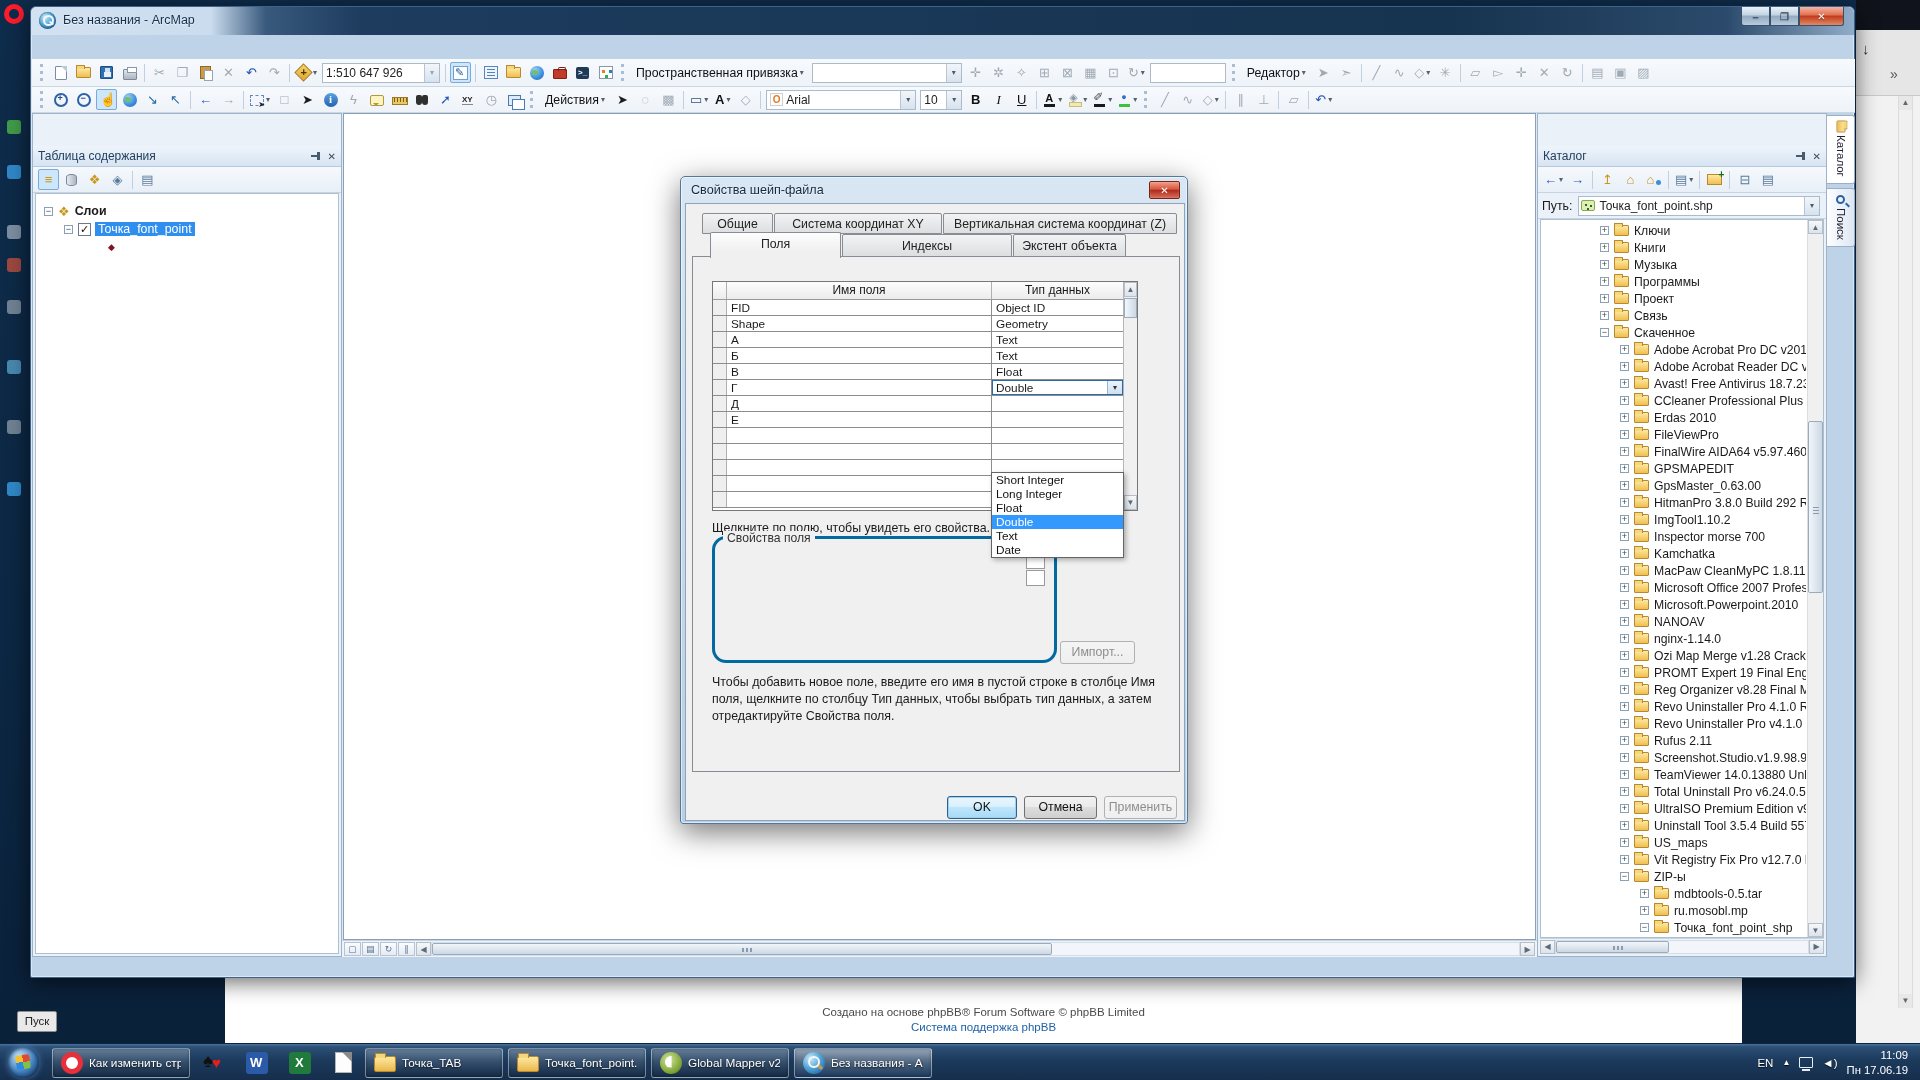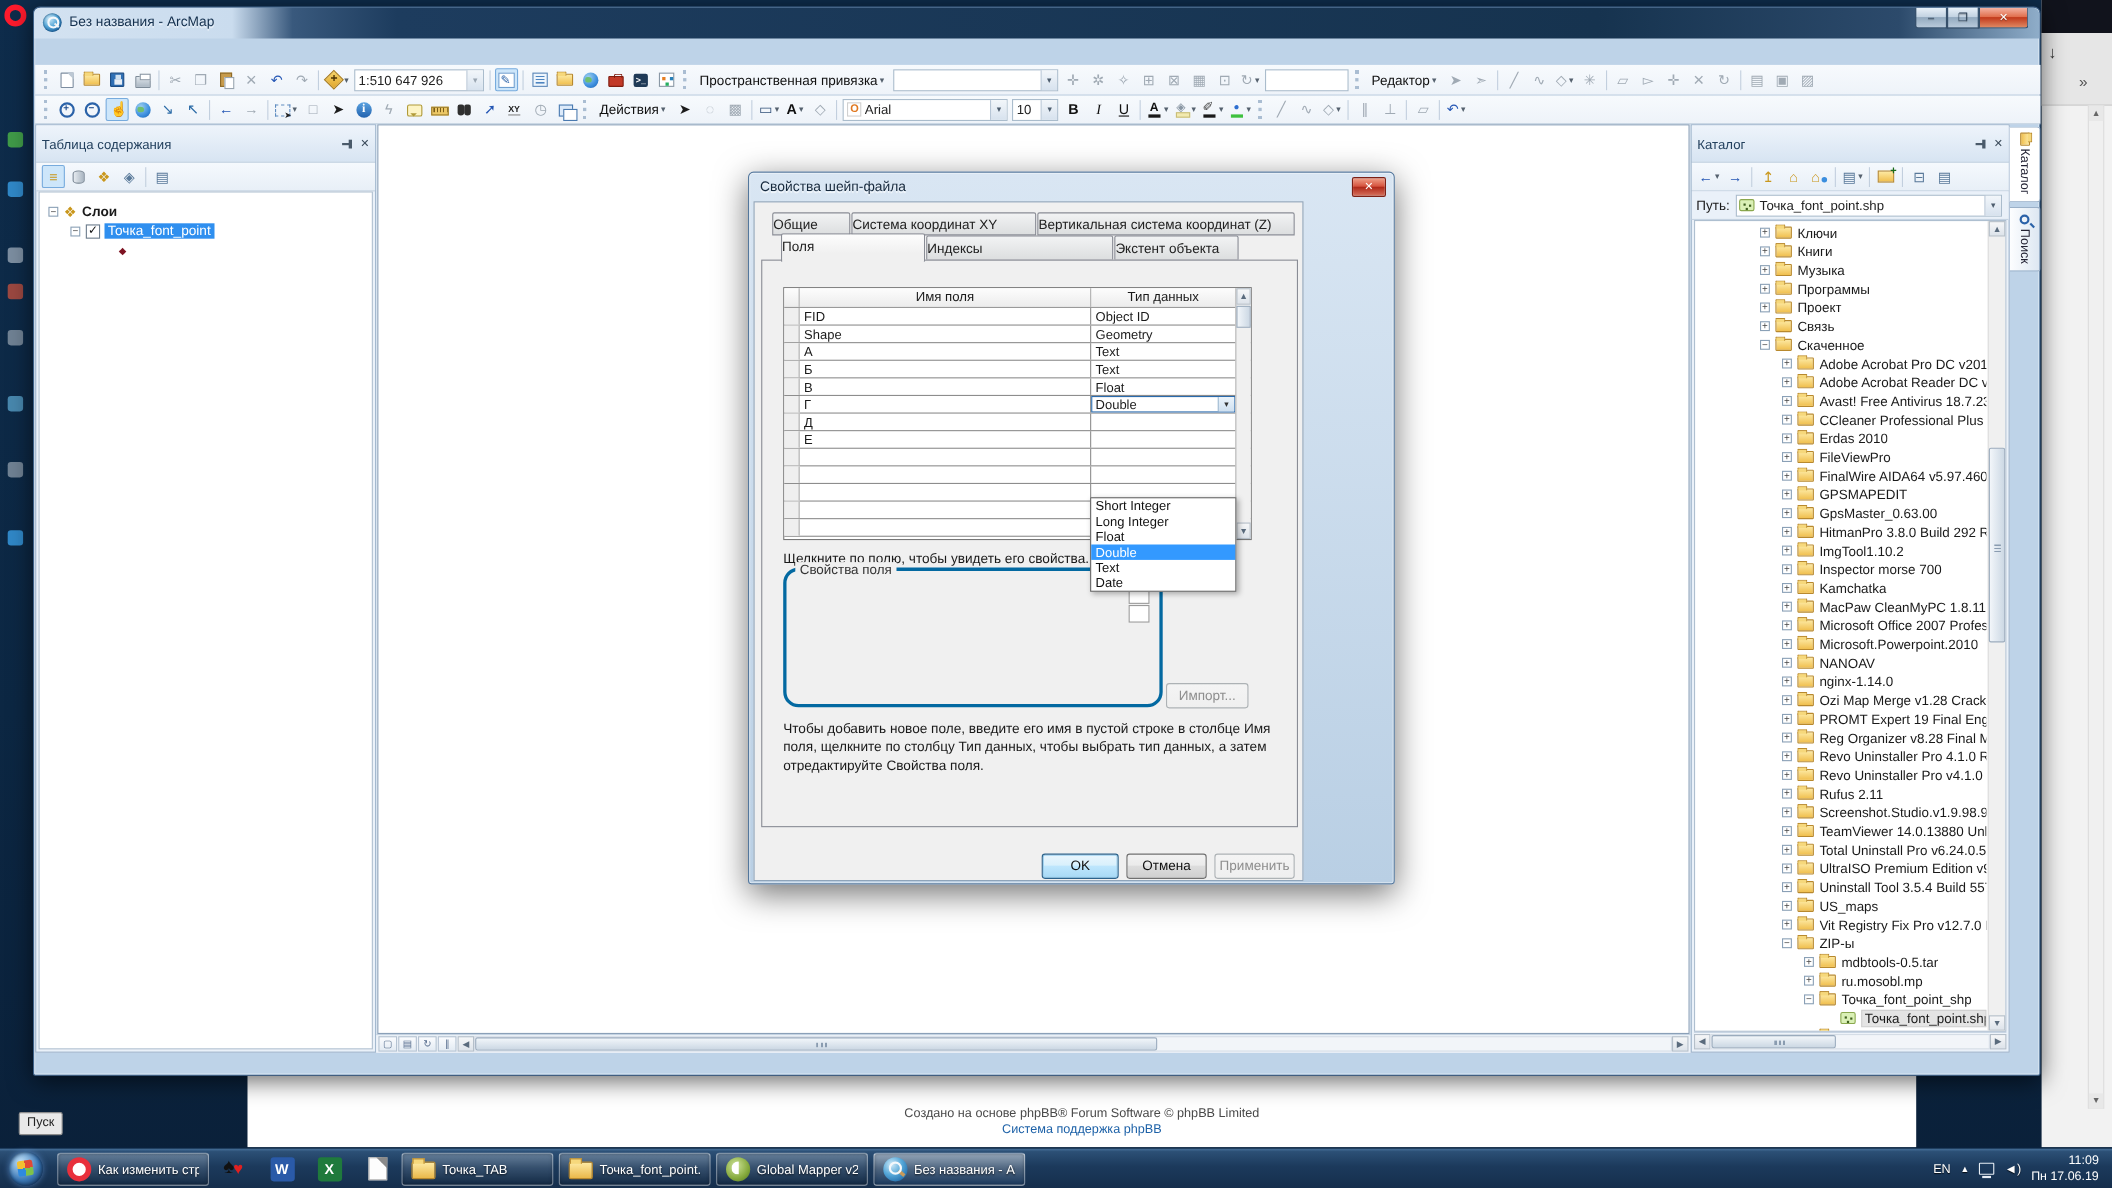--- a/index.html
+++ b/index.html
@@ -132,21 +132,21 @@
   .ic-shp::after { content:""; position:absolute; left:3px; top:3px; width:2px; height:2px; background:#3f5f1f; box-shadow:5px 1px #3f5f1f, 2px 4px #3f5f1f; }
   .ic-homedb { width:14px; height:13px; } .ic-homedb::before { content:"⌂"; position:absolute; left:0; top:-1px; font-size:13px; color:#c9971c; font-weight:bold; }
   .ic-homedb::after { content:""; position:absolute; right:0; bottom:1px; width:5px; height:5px; border-radius:50%; background:#3b8ede; }
   .ic-connect { width:15px; height:11px; background:linear-gradient(#fde9a2,#f0bf4e); border:1px solid #b8892e; }
   .ic-connect::after { content:"+"; position:absolute; right:-3px; top:-6px; color:#1a6a1a; font-weight:bold; font-size:10px; }
 
   
   #main { position:absolute; left:1px; top:106px; width:1823px; height:844px; display:flex; }
   .panel { background:#eaf1f9; border:1px solid #9db3ca; display:flex; flex-direction:column; }
   #toc-panel { width:310px; }
-  .phead { height:34px; background:linear-gradient(#eef4fb,#d7e4f2); border-bottom:1px solid #b9c9da; display:flex; align-items:center; padding:0 5px; font-size:12px; color:#23405e; }
+  .phead { height:21px; background:linear-gradient(#eef4fb,#d7e4f2); border-bottom:1px solid #b9c9da; display:flex; align-items:center; padding:0 5px; font-size:12px; color:#23405e;margin-top:32px; }
   .phead .sp { flex:1; }
   .pin { width:10px; height:10px; position:relative; margin-right:7px; }
   .pin::before { content:""; position:absolute; left:0; top:4px; width:7px; height:2px; background:#4a5a6a; }
   .pin::after { content:""; position:absolute; left:6px; top:1px; width:3px; height:8px; background:#4a5a6a; }
   .px { font-size:10px; color:#3a4a5a; }
   #toc-tools { height:26px; display:flex; align-items:center; padding:0 4px; background:linear-gradient(#f5f9fd,#e8eff7); border-bottom:1px solid #c5d3e2; }
   #toc-body { flex:1; background:#fff; border:1px solid #aebfd0; margin:0 2px 2px 2px; position:relative; padding-top:8px; }
   .trow17 { height:18px; display:flex; align-items:center; font-size:12.4px; }
   .expb { width:9px; height:9px; border:1px solid #8aa0b6; background:#fff; color:#444; font-size:9px; line-height:7px; text-align:center; margin-right:5px; flex:none; }
   .cbx { width:13px; height:13px; border:1px solid #6b7b8b; background:#fff; color:#111; font-size:11px; line-height:11px; text-align:center; margin-right:4px; flex:none; }
@@ -183,29 +183,29 @@
   .vtab { writing-mode:vertical-rl; text-orientation:mixed; background:linear-gradient(90deg,#fdfeff,#dde7f2); border:1px solid #9ab0c8; border-left:none;
      border-radius:0 3px 3px 0; padding:6px 2px; margin-bottom:4px; font-size:11.5px; color:#223; display:flex; align-items:center; gap:4px; }
   .vtab .fol { transform:rotate(90deg); width:12px; height:9px; }
   .vtab.on { background:#fff; }
 
   #statusbar { position:absolute; left:1px; bottom:1px; width:1823px; height:21px; background:linear-gradient(#f4f8fc,#e0eaf4); border-top:1px solid #b3c4d6; }
   #status-text { position:absolute; left:1496px; top:3px; font-size:12px; color:#1a1a1a; }
   #status-grip { position:absolute; right:3px; top:3px; color:#8a9aae; font-size:11px; }
 
   
-  #dlg { position:absolute; left:680px; top:156px; width:588px; height:648px; z-index:40;
+  #dlg { position:absolute; left:680px; top:176px; width:508px; height:648px; z-index:40;
      background:linear-gradient(#d9e6f3,#b9cfe4); border:1px solid #54779c; border-radius:5px 5px 3px 3px;
      box-shadow:0 8px 30px rgba(0,0,0,.55), inset 0 0 0 1px rgba(255,255,255,.5); }
   #dlg-title { position:absolute; left:10px; top:6px; font-size:12.6px; color:#15283c; text-shadow:0 1px 1px rgba(255,255,255,.8); }
   #dlg-close { position:absolute; right:7px; top:4px; width:31px; height:18px; border:1px solid #7d2015; border-radius:2px;
      background:linear-gradient(#f0a089,#d65540 45%,#b02a1a 52%,#d6705c); color:#fff; font-size:10px; text-align:center; line-height:17px;
      box-shadow:inset 0 0 1px rgba(255,255,255,.7); }
   #dlg-body { position:absolute; left:4px; top:26px; width:500px; height:618px; background:#f0f0f0; border:1px solid #8ea4ba; }
-  .tabb, .tabf { position:absolute; text-align:left; font-size:12.3px; color:#222;
+  .tabb, .tabf { position:absolute; text-align:center; font-size:12.3px; color:#222;
      background:linear-gradient(#f2f3f4,#dcdedf); border:1px solid #898c95; border-radius:2px 2px 0 0; }
   .tabb { top:9px; height:21px; line-height:20px; }
   .tabf { top:30px; height:23px; line-height:22px; }
   .tabf.on { top:28px; height:26px; background:linear-gradient(#fdfdfd,#f0f0f0 70%); border-bottom:none; z-index:3; }
   #tab-panel { position:absolute; left:6px; top:52px; width:488px; height:516px; background:#f0f0f0; border:1px solid #898c95; z-index:1; }
 
   #fgrid { position:absolute; left:26px; top:77px; width:426px; height:230px; border:1px solid #777; background:#fff; z-index:2; }
   .ghead { display:flex; height:18px; border-bottom:1px solid #9a9a9a; background:linear-gradient(#fdfdfd,#ececec); }
   .ghead .h0 { width:14px; border-right:1px solid #b0b0b0; }
   .ghead .h1 { width:265px; border-right:1px solid #b0b0b0; text-align:center; line-height:17px; font-size:12px; }

